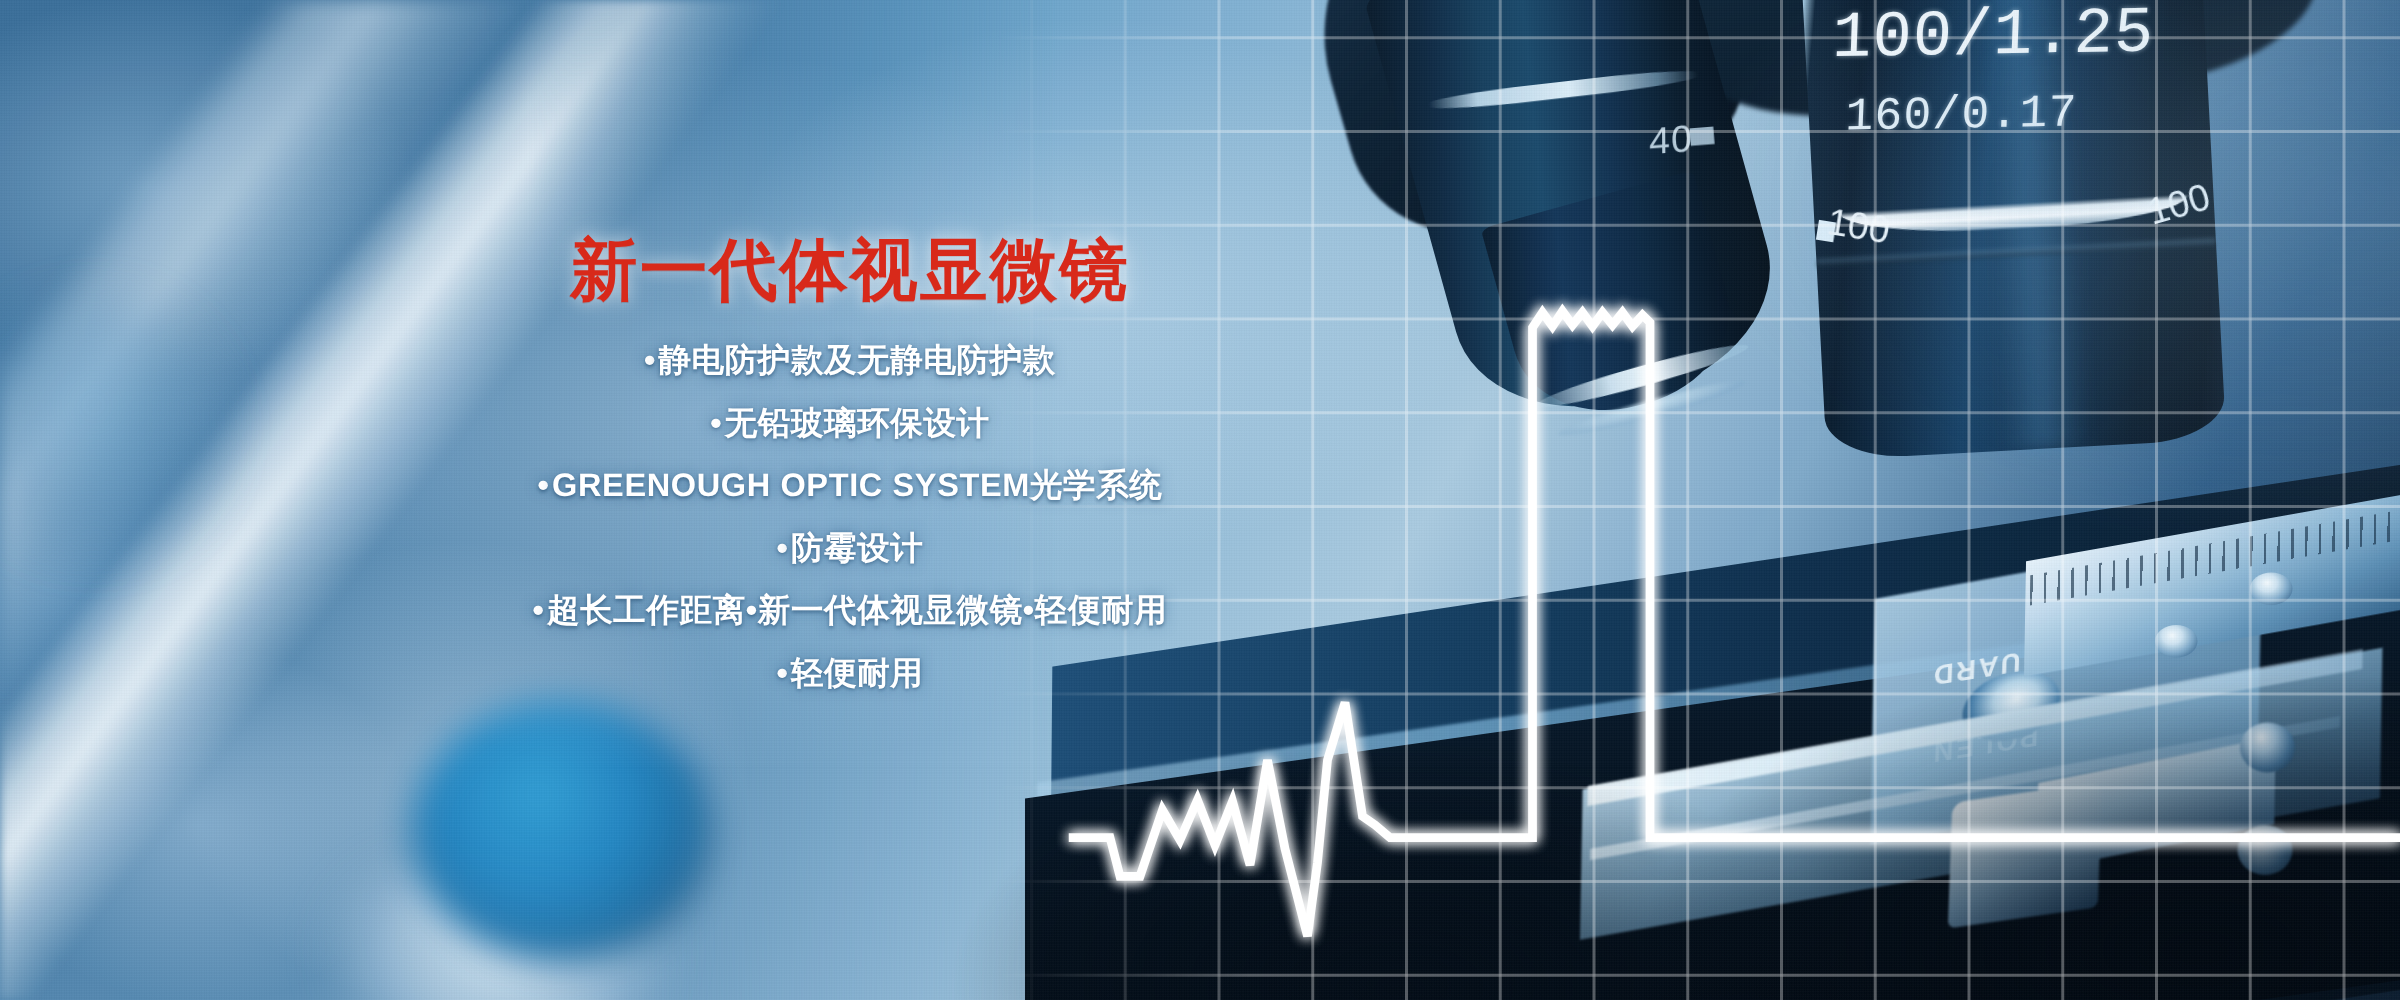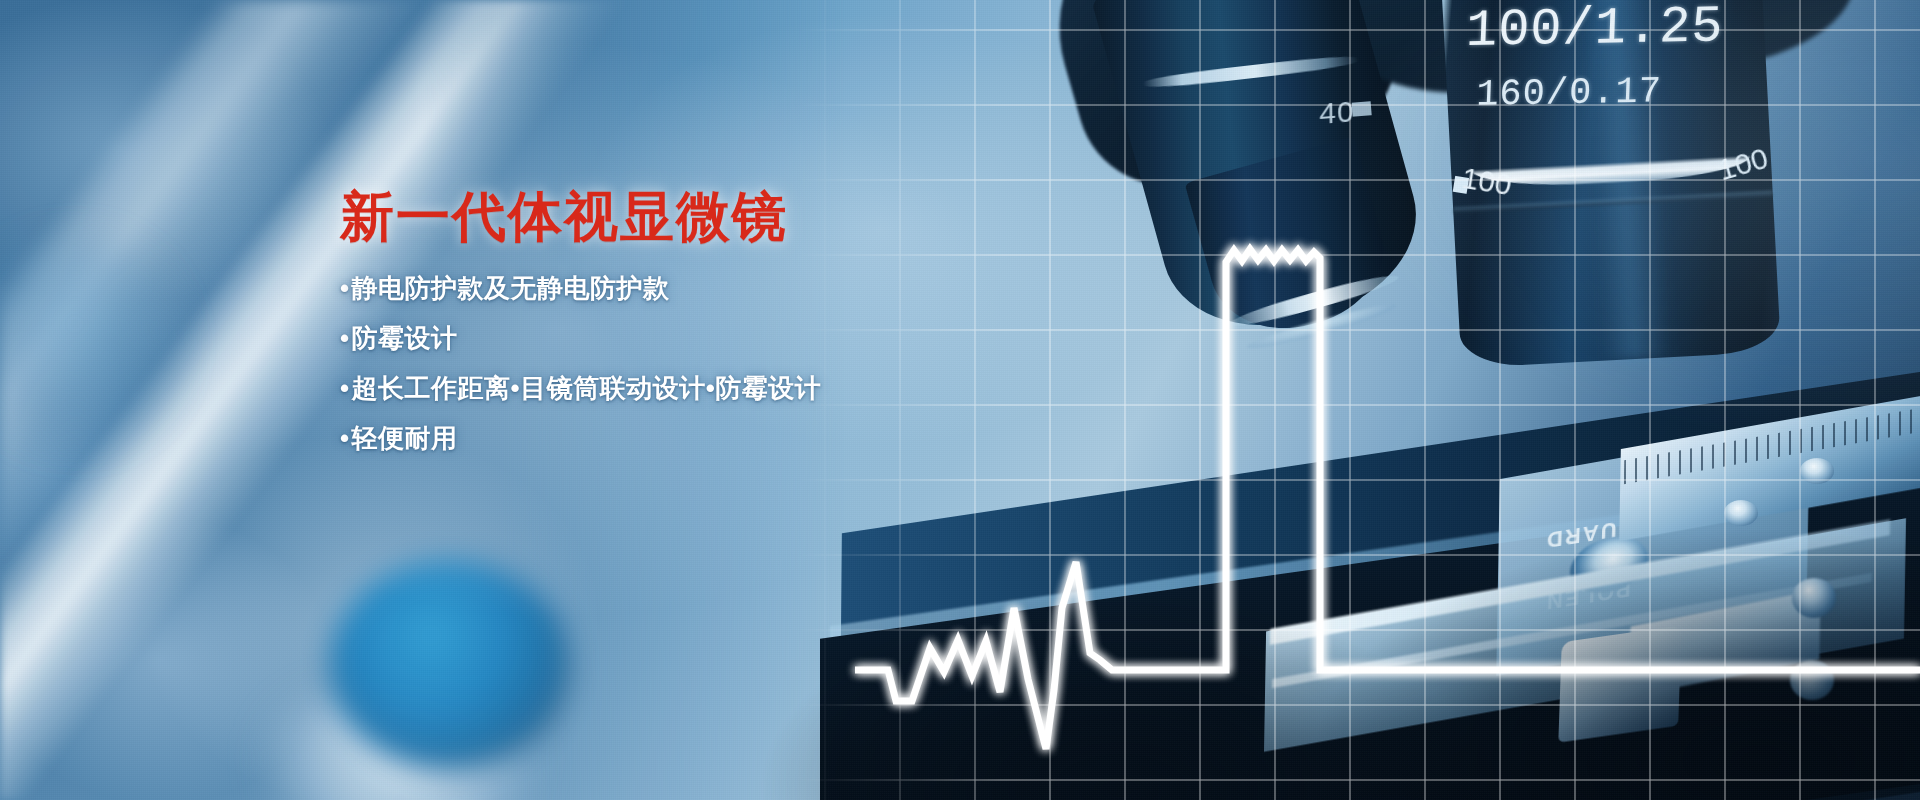--- a/index.html
+++ b/index.html
@@ -361,21 +361,21 @@
   }
 
   
   .wave{
     position:absolute; left:0; top:0; width:1920px; height:800px;
     pointer-events:none;
   }
 
   
   .copy{
-    position:absolute; left:340px; top:188px; width:640px;
+    position:absolute; left:360px; top:188px; width:640px;text-align:center;
   }
   .headline{
     font-size:54px; font-weight:700; line-height:1.05;
     letter-spacing:2px;
     color:#d8291a;
     text-shadow: 0 0 12px rgba(255,255,255,.55), 0 0 26px rgba(255,255,255,.35), 0 1px 0 rgba(120,10,0,.25);
     margin-bottom:30px;
   }
   .bullets{ list-style:none; }
   .bullets li{
@@ -505,19 +505,21 @@
     <g filter="url(#wglow)" fill="none" stroke="#ffffff" stroke-width="7">
       <path d="M 1322,670 L 1470,670" opacity="0.95"></path>
     </g>
   </svg>
 
   <div class="copy">
     <div class="headline">新一代体视显微镜</div>
 
     <ul class="bullets">
       <li><span class="dot">•</span><span>静电防护款及无静电防护款</span></li>
+      <li><span class="dot">•</span><span>无铅玻璃环保设计</span></li>
+      <li><span class="dot">•</span><span>GREENOUGH OPTIC SYSTEM光学系统</span></li>
       <li><span class="dot">•</span><span>防霉设计</span></li>
-      <li><span class="dot">•</span><span>超长工作距离•目镜筒联动设计•防霉设计</span></li>
+      <li><span class="dot">•</span><span>超长工作距离•新一代体视显微镜•轻便耐用</span></li>
       <li><span class="dot">•</span><span>轻便耐用</span></li>
     </ul>
   </div>
 
 </div>
 
 </body></html>

